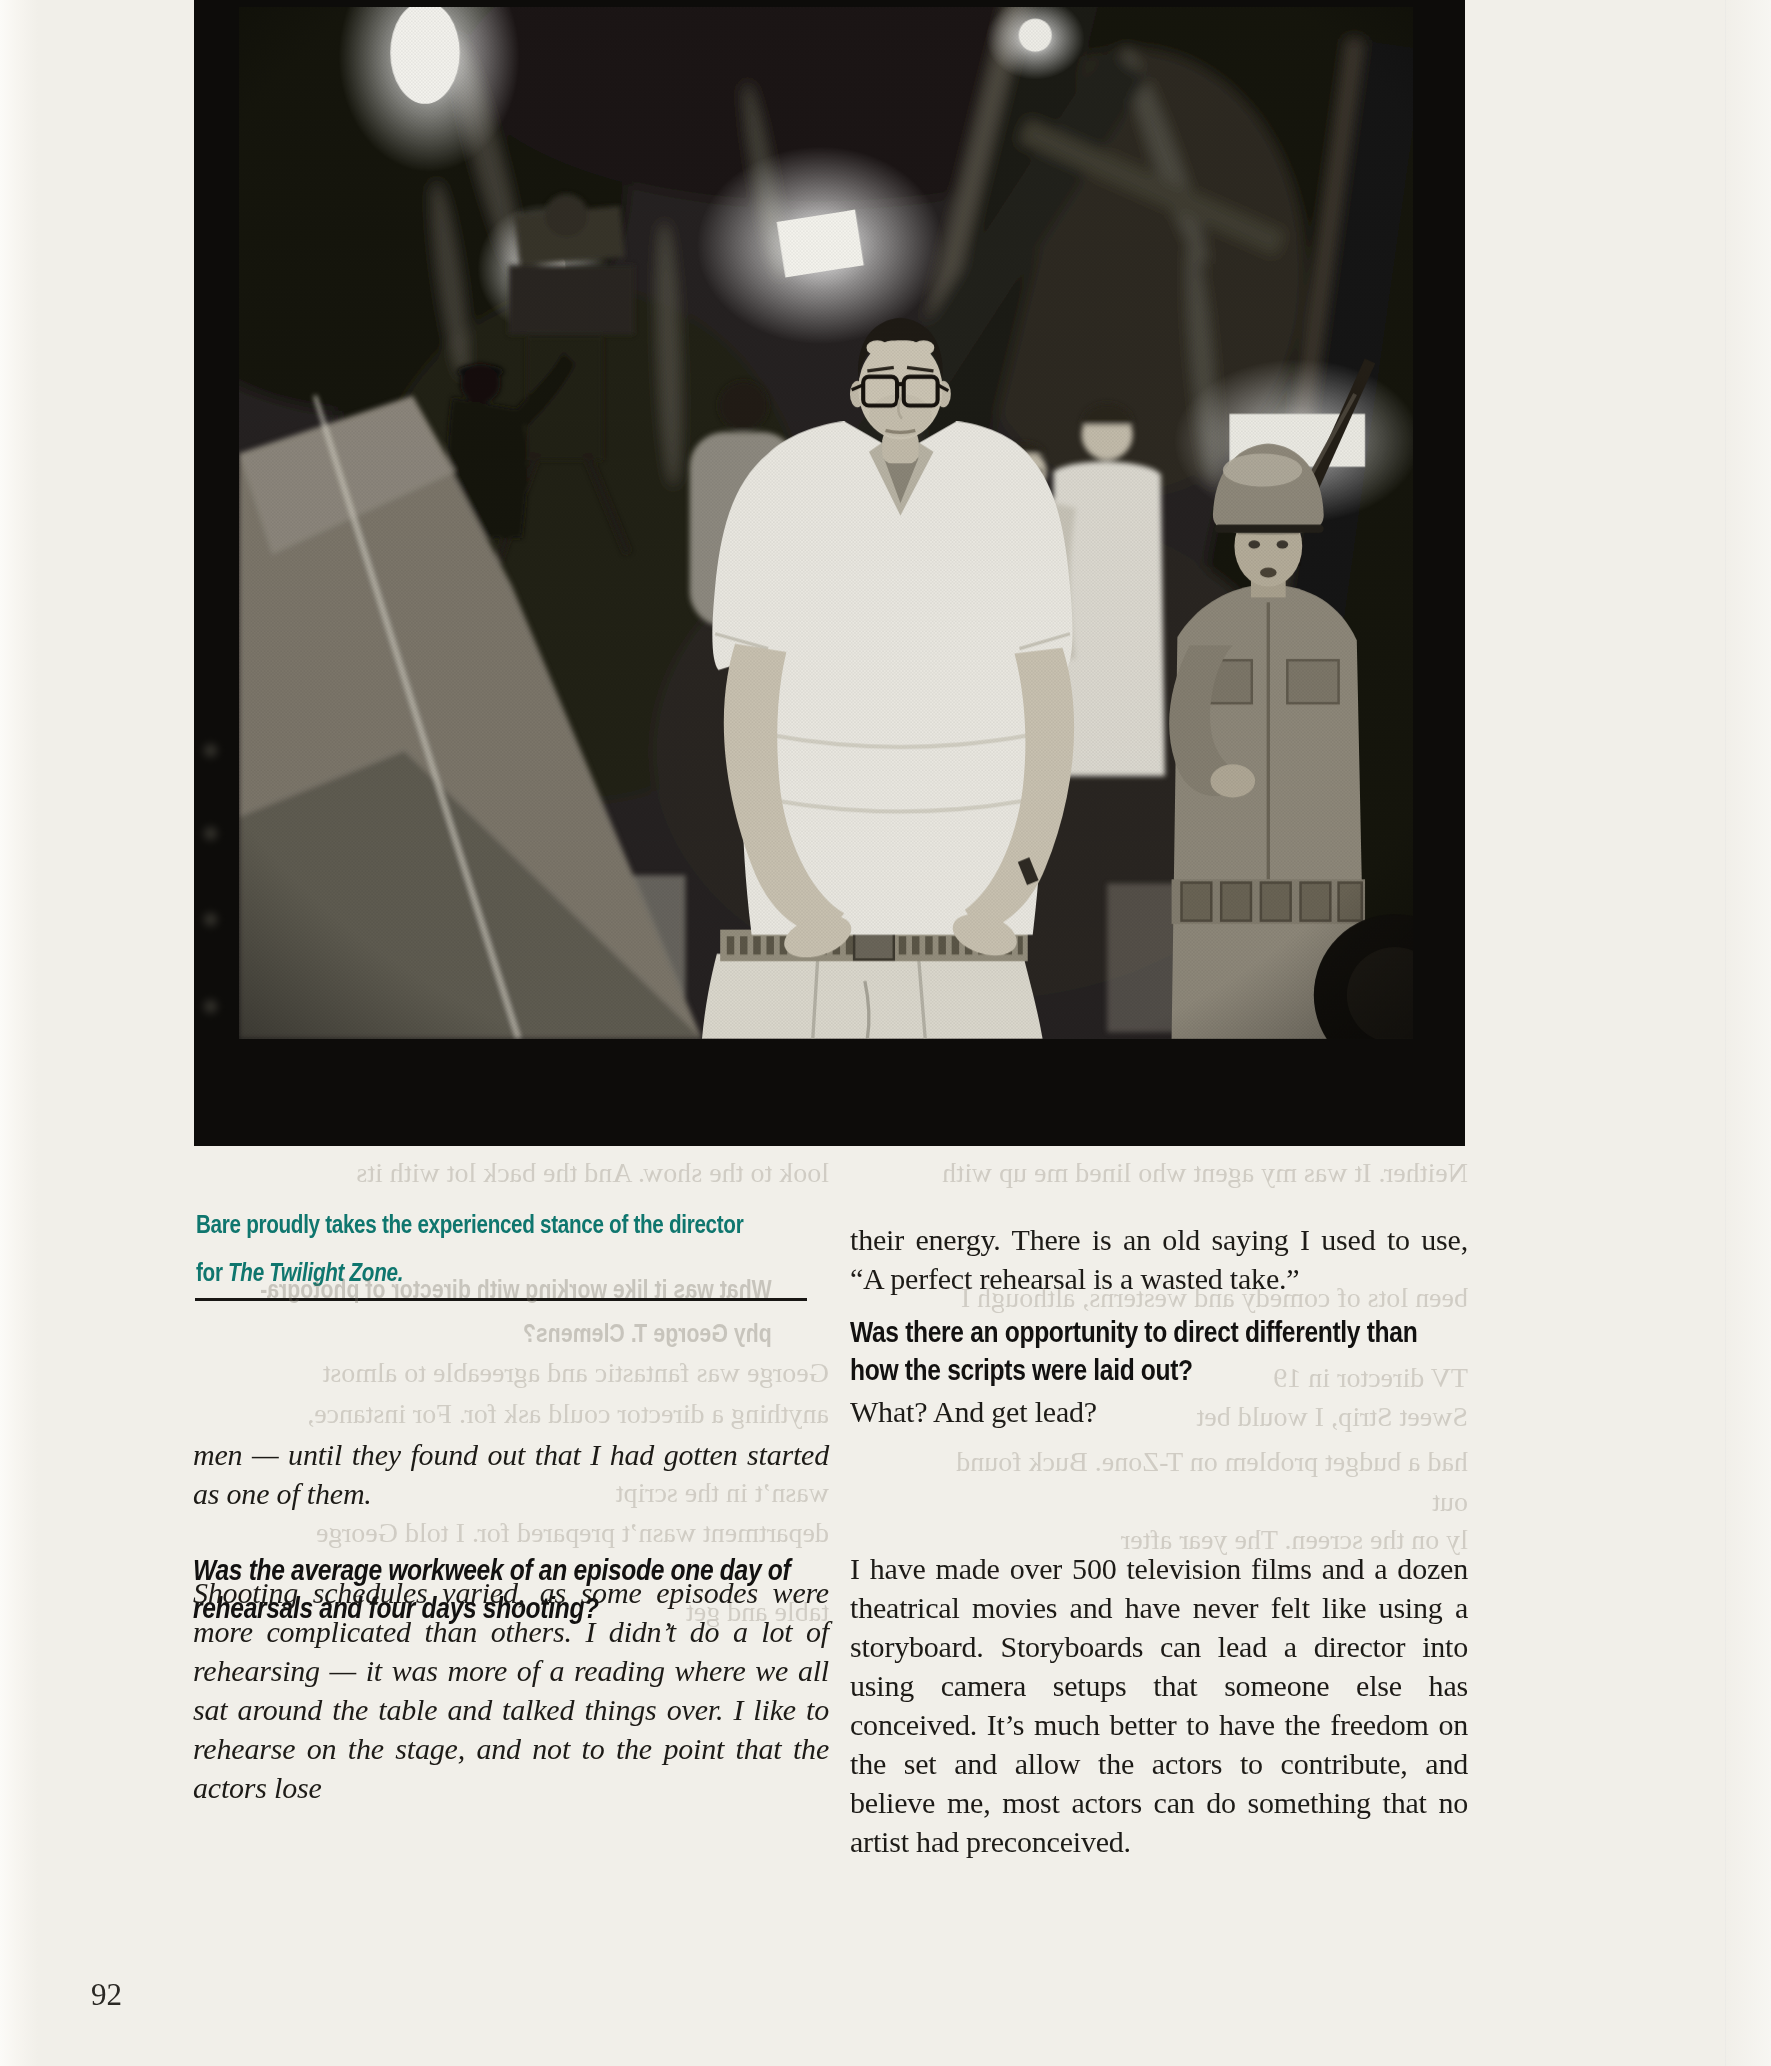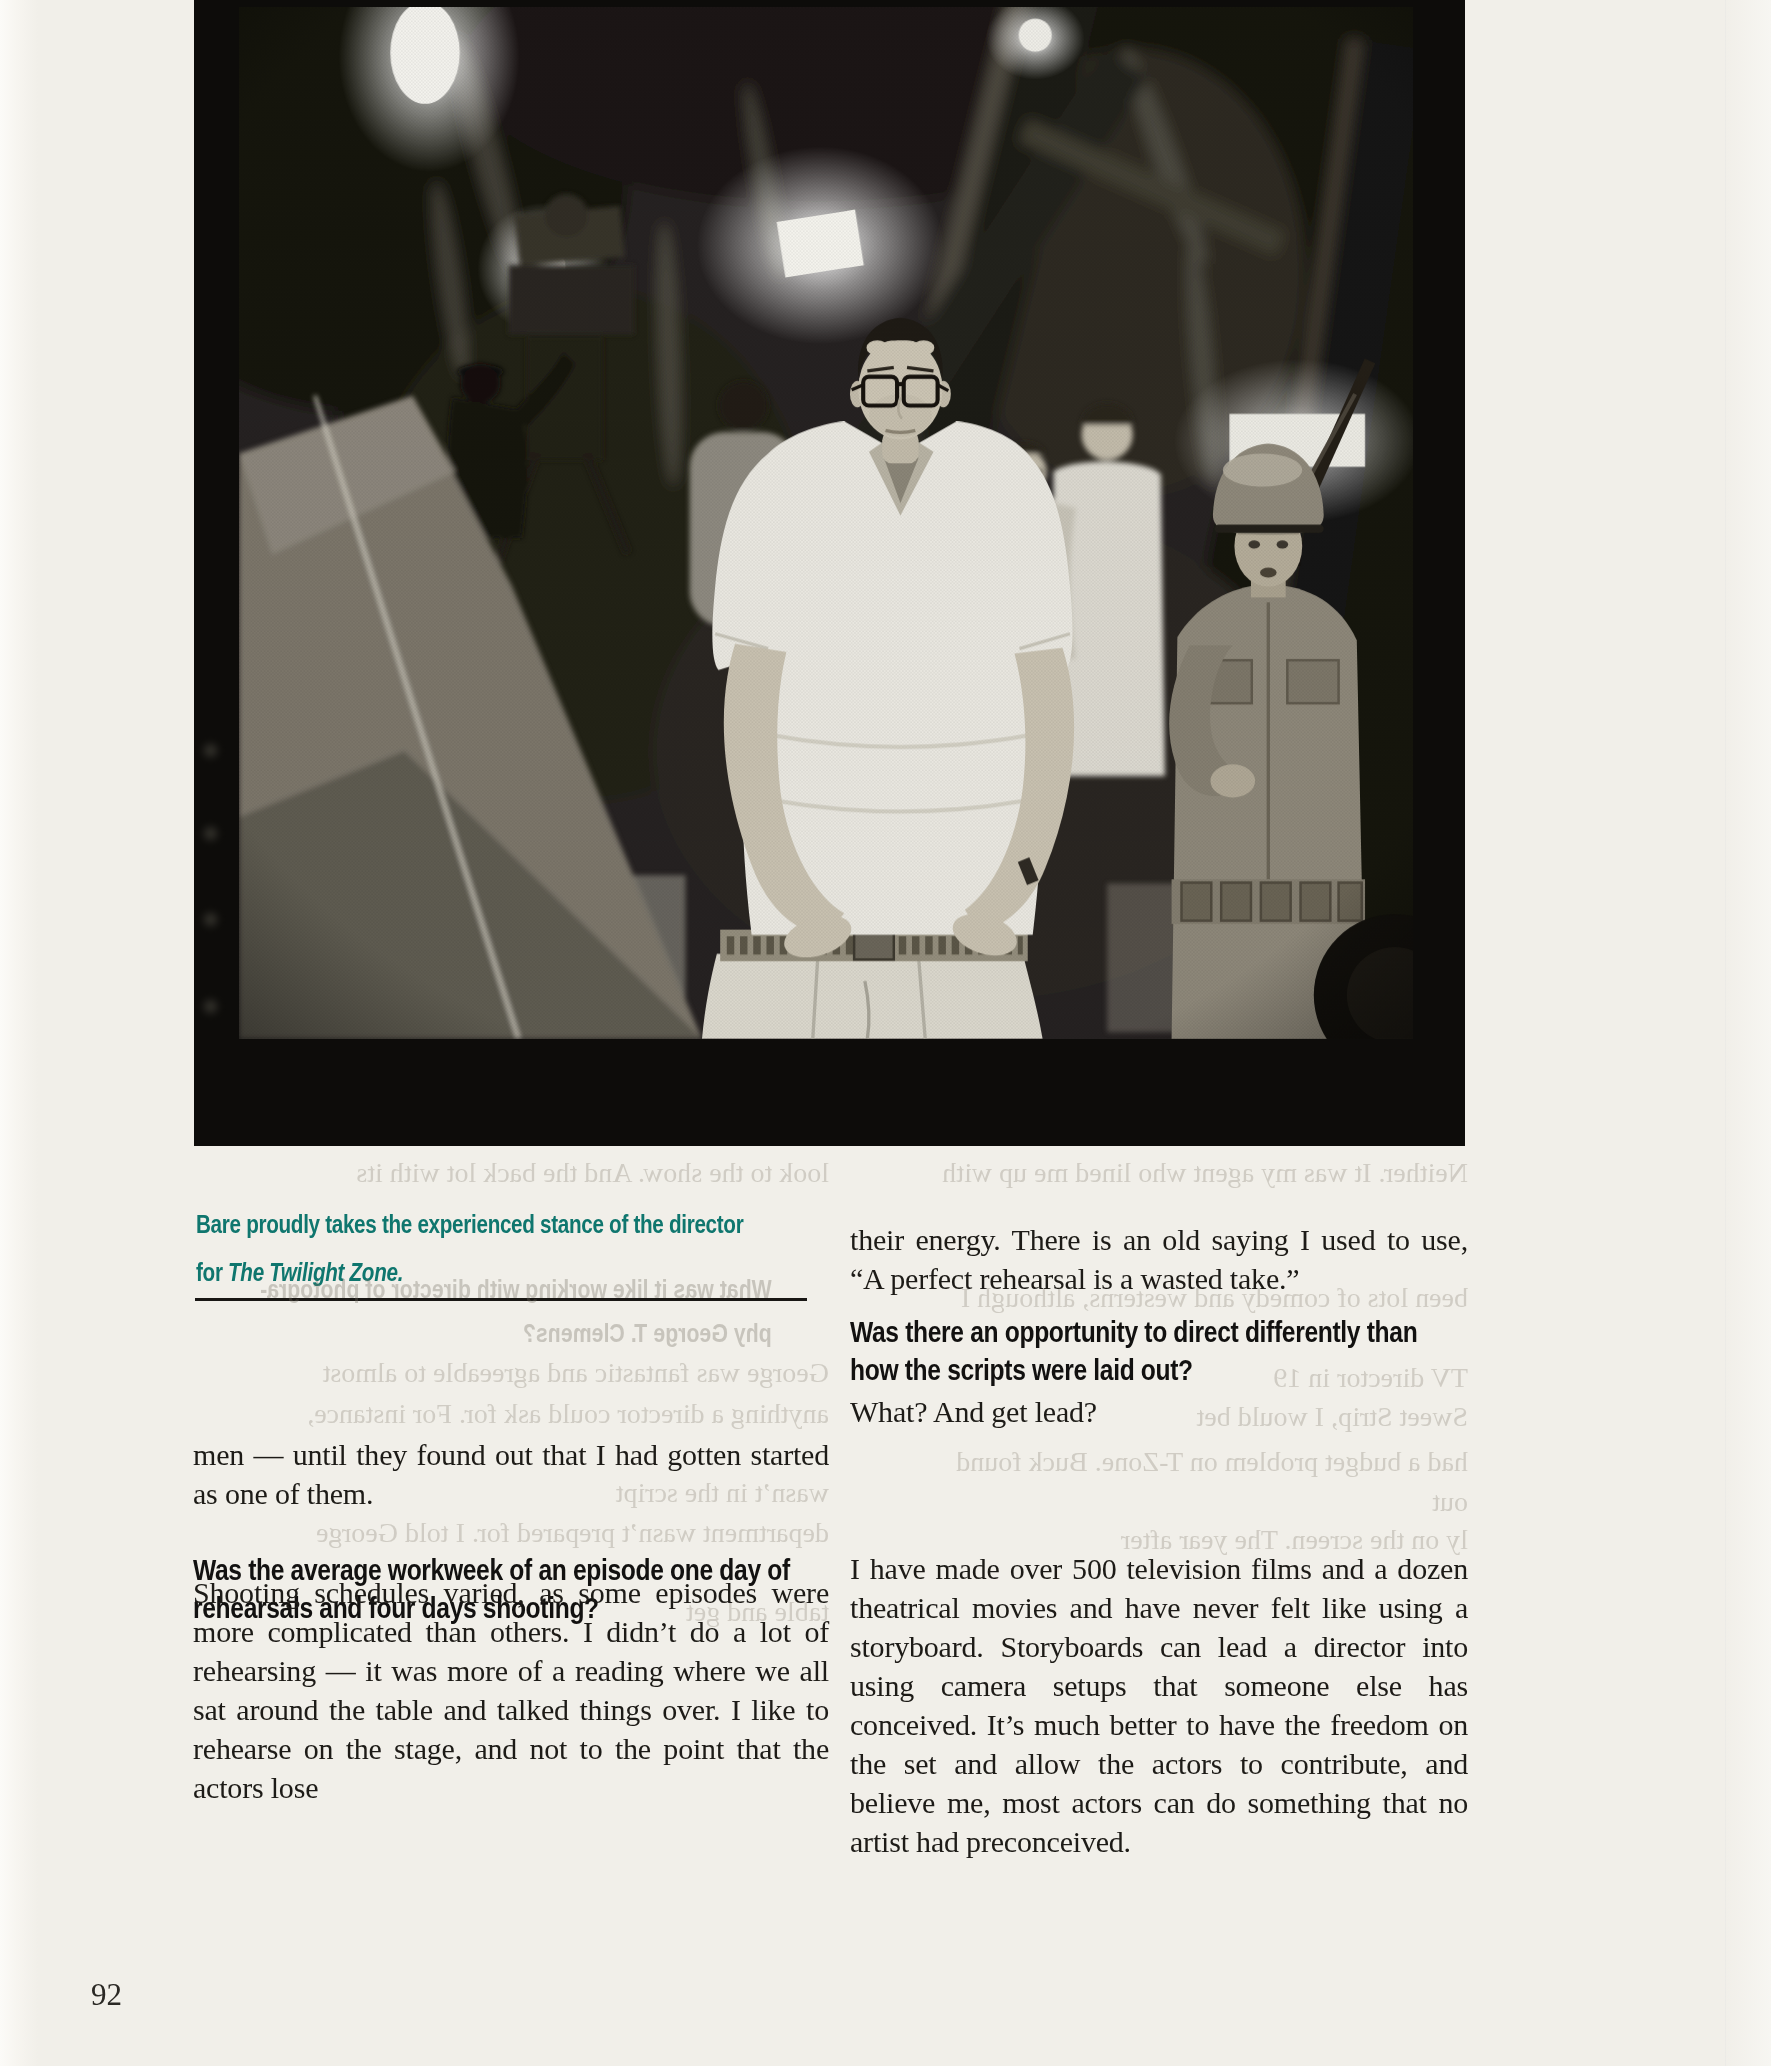--- a/index.html
+++ b/index.html
@@ -39,21 +39,21 @@
     position:absolute;left:196px;top:1200px;width:661px;
     font-family:"Liberation Sans", sans-serif;font-weight:bold;
     font-size:26.5px;line-height:48px;letter-spacing:-0.4px;color:#0f766e;
   }
   .cond{display:block;transform:scaleX(0.78);transform-origin:left top;width:128%;}
   .caption-rule{
     position:absolute;left:195px;top:1298px;width:612px;height:3.3px;
     background:#191714;
   }
   
-  .col-left{left:193px;width:636px;}
+  .col-left{left:193px;width:636px;font-style:italic;}
   .col-right{left:850px;width:618px;}
   .body-para{
     position:absolute;
     font-family:"Liberation Serif", serif;
     font-size:30px;line-height:39px;letter-spacing:-0.2px;
     text-align:justify;color:#1d1b17;
   }
   .q-head{
     position:absolute;
     font-family:"Liberation Sans", sans-serif;font-weight:bold;

